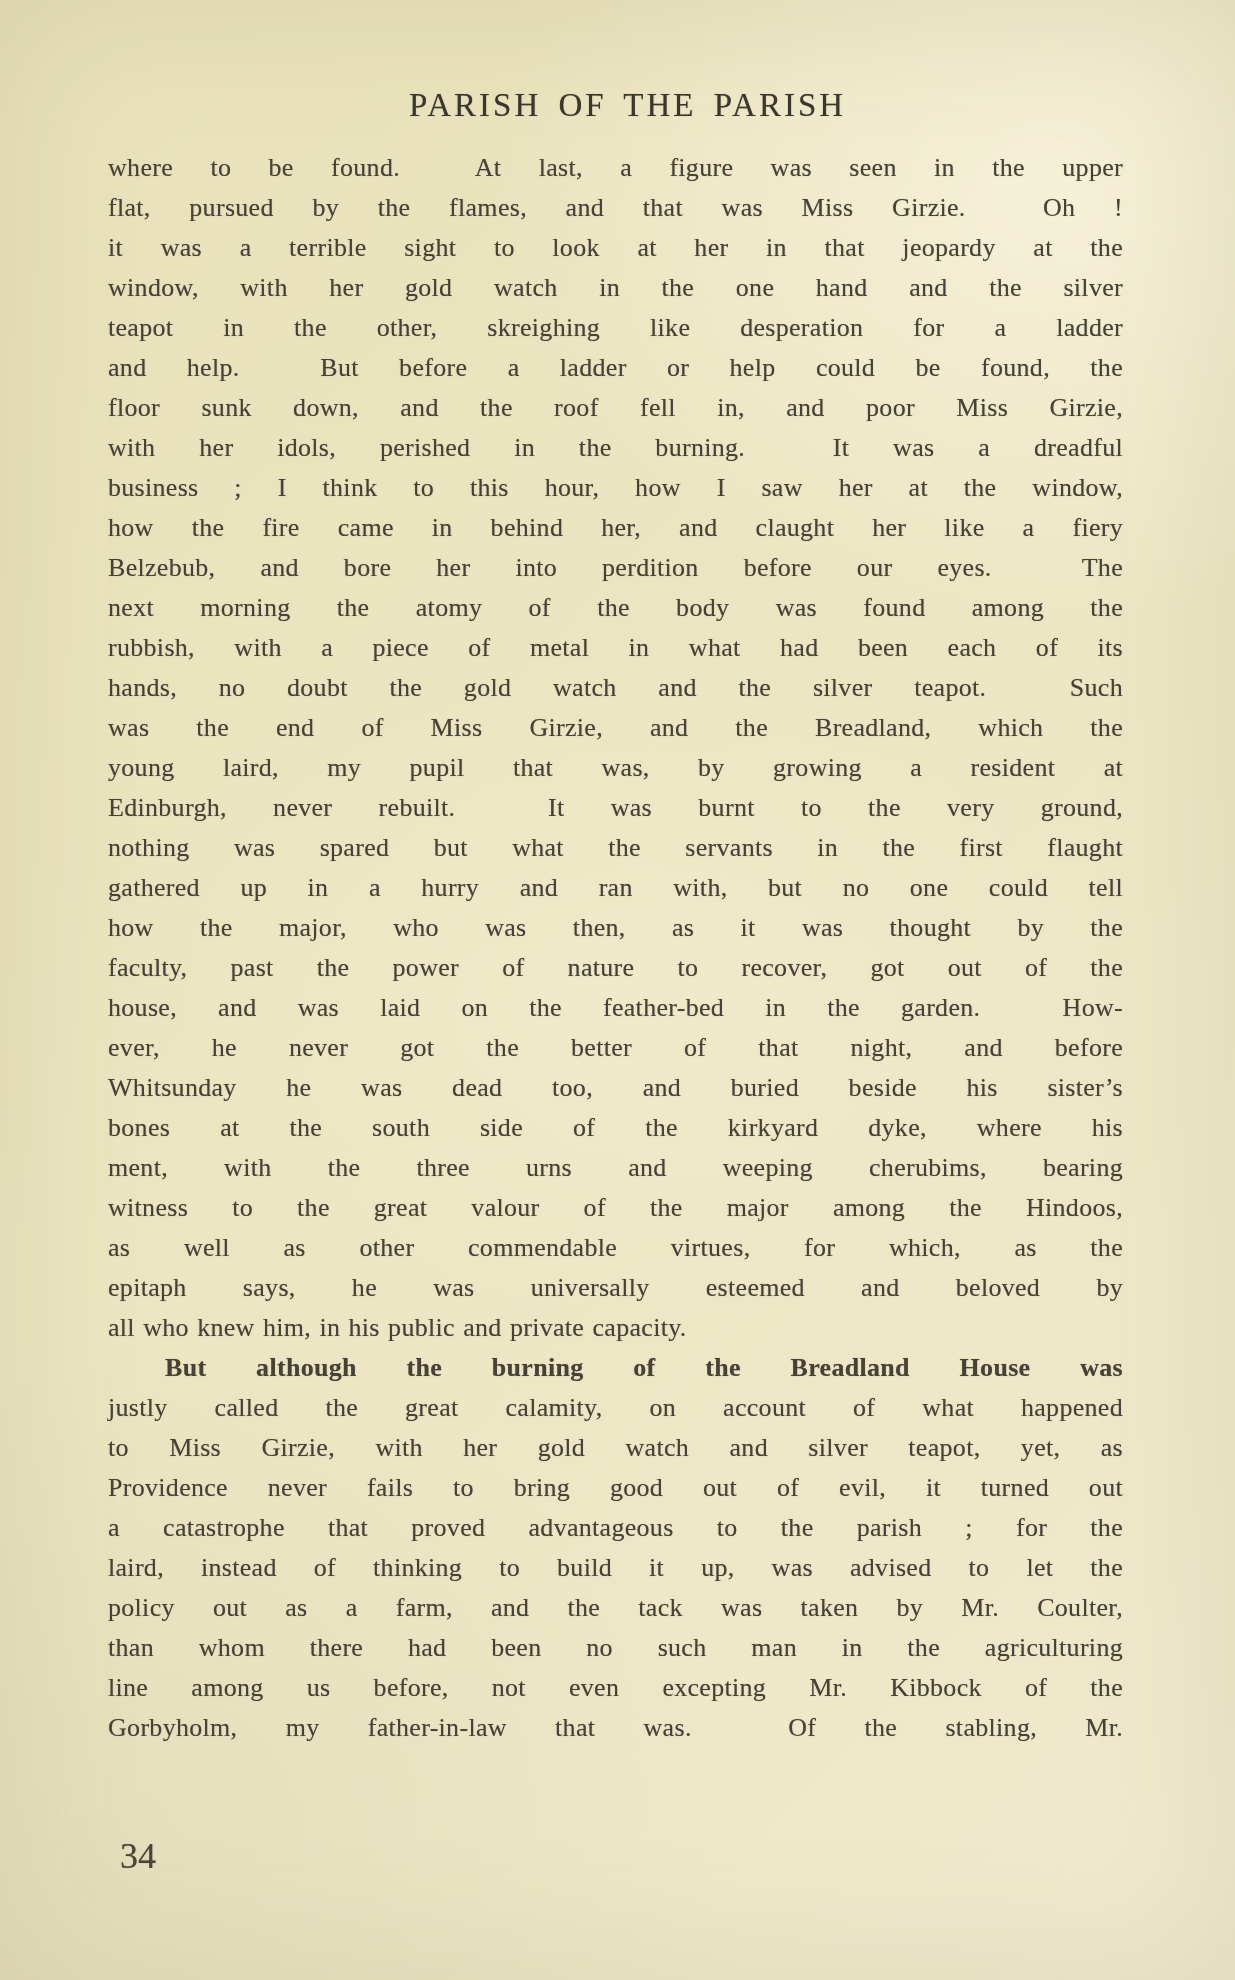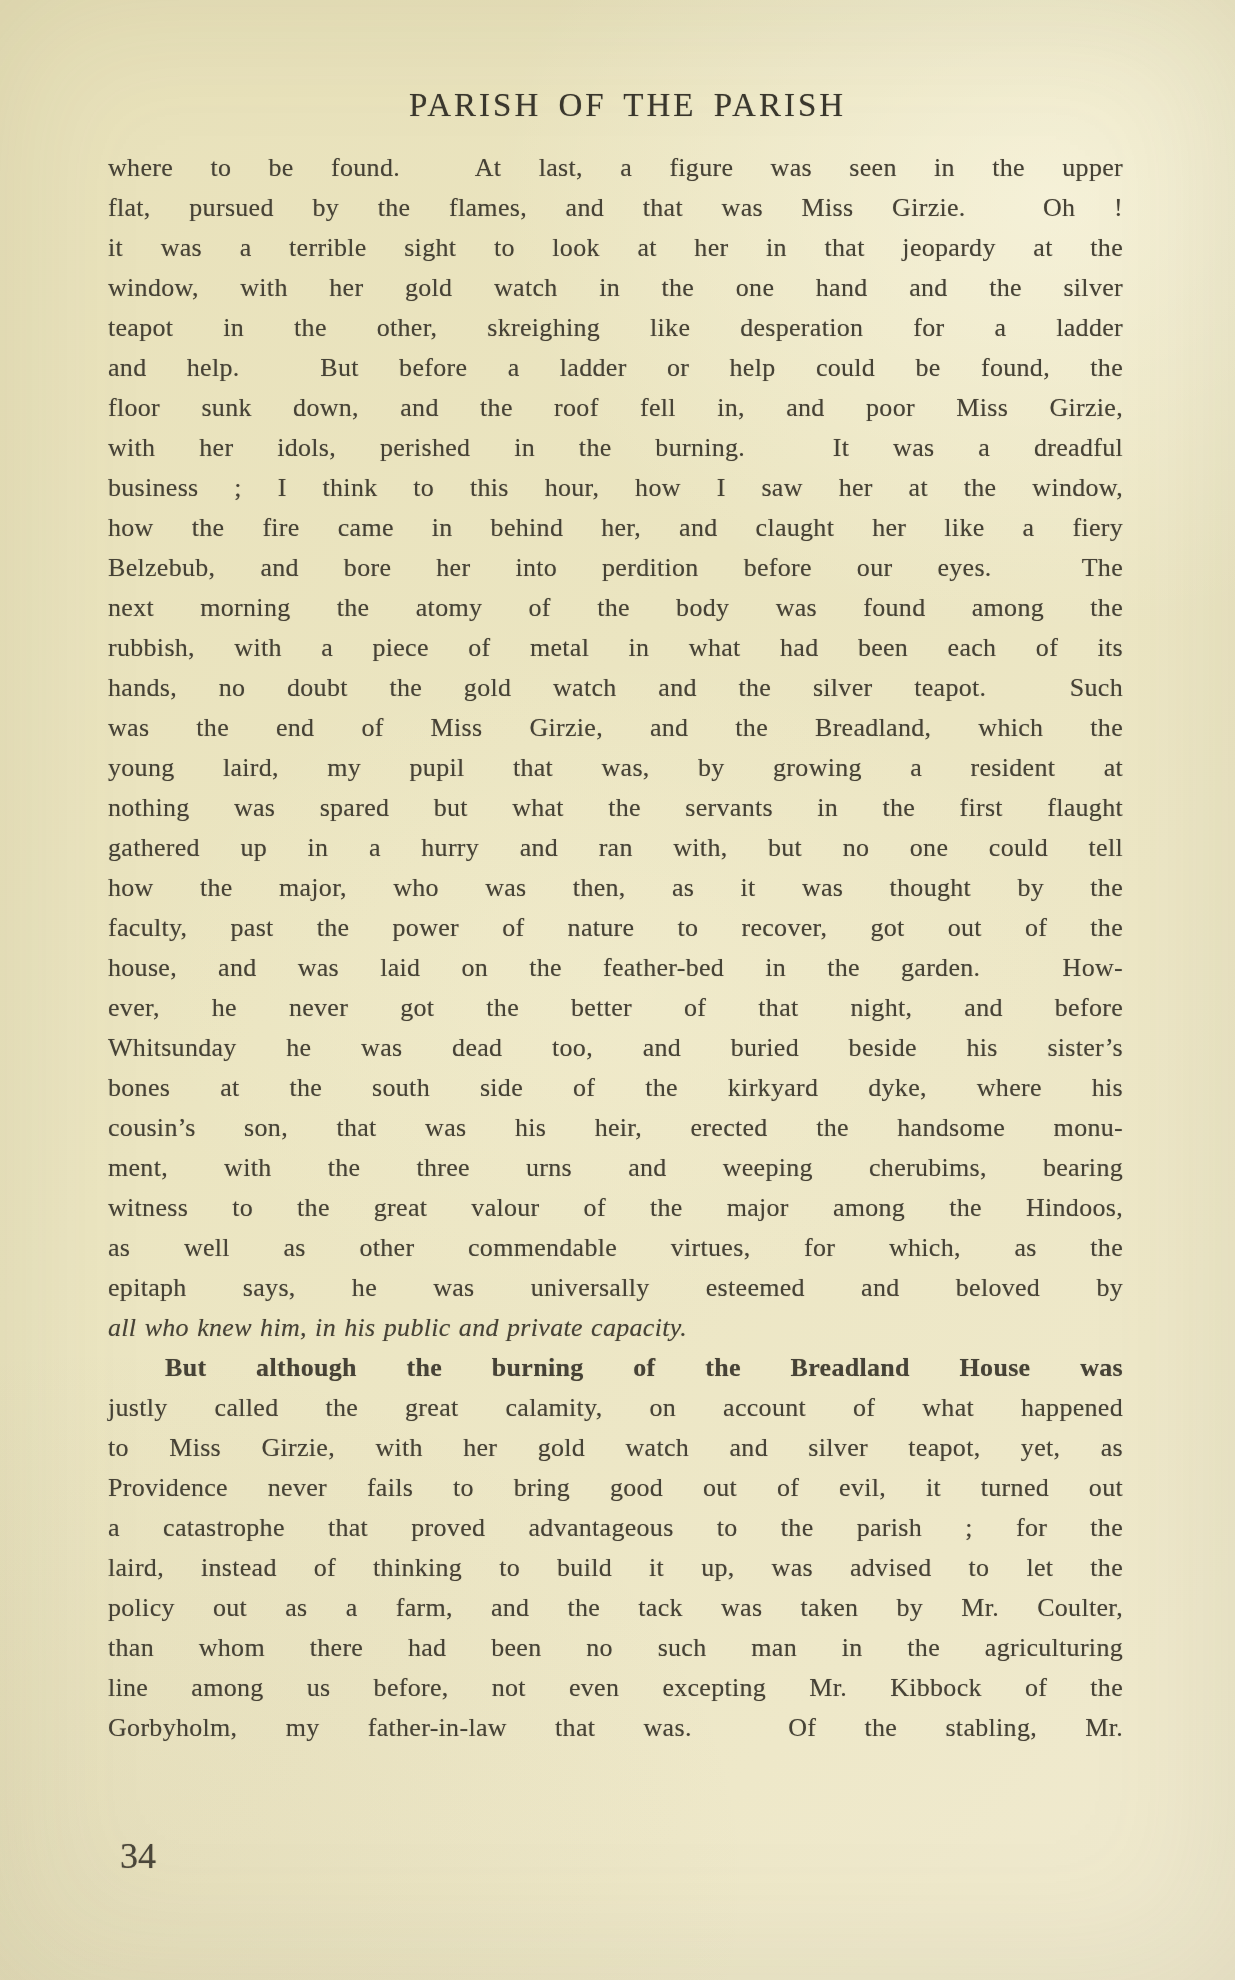--- a/index.html
+++ b/index.html
@@ -49,21 +49,20 @@
   .line {
     text-align: justify;
     text-align-last: justify;
   }
   .line.indent {
     text-indent: 57px;
     font-weight: bold;
   }
   .line.para-end {
     text-align-last: left;
-    font-style: italic;
   }
   .folio {
     position: absolute;
     top: 1836px;
     left: 120px;
     width: 1015px;
     text-align: left;
     font-size: 36px;
     line-height: 40px;
     color: #4a463a;
@@ -86,29 +85,29 @@
       <div class="line">floor sunk down, and the roof fell in, and poor Miss Girzie,</div>
       <div class="line">with her idols, perished in the burning. &nbsp;It was a dreadful</div>
       <div class="line">business ; I think to this hour, how I saw her at the window,</div>
       <div class="line">how the fire came in behind her, and claught her like a fiery</div>
       <div class="line">Belzebub, and bore her into perdition before our eyes. &nbsp;The</div>
       <div class="line">next morning the atomy of the body was found among the</div>
       <div class="line">rubbish, with a piece of metal in what had been each of its</div>
       <div class="line">hands, no doubt the gold watch and the silver teapot. &nbsp;Such</div>
       <div class="line">was the end of Miss Girzie, and the Breadland, which the</div>
       <div class="line">young laird, my pupil that was, by growing a resident at</div>
+      <div class="line">Edinburgh, never rebuilt. &nbsp;It was burnt to the very ground,</div>
       <div class="line">nothing was spared but what the servants in the first flaught</div>
       <div class="line">gathered up in a hurry and ran with, but no one could tell</div>
       <div class="line">how the major, who was then, as it was thought by the</div>
       <div class="line">faculty, past the power of nature to recover, got out of the</div>
       <div class="line">house, and was laid on the feather-bed in the garden. &nbsp;How-</div>
       <div class="line">ever, he never got the better of that night, and before</div>
       <div class="line">Whitsunday he was dead too, and buried beside his sister’s</div>
       <div class="line">bones at the south side of the kirkyard dyke, where his</div>
-      <div class="line">cousin’s son, that was his heir, erected the handsome monu-</div>
       <div class="line">ment, with the three urns and weeping cherubims, bearing</div>
       <div class="line">witness to the great valour of the major among the Hindoos,</div>
       <div class="line">as well as other commendable virtues, for which, as the</div>
       <div class="line">epitaph says, he was universally esteemed and beloved by</div>
       <div class="line para-end">all who knew him, in his public and private capacity.</div>
       <div class="line indent">But although the burning of the Breadland House was</div>
       <div class="line">justly called the great calamity, on account of what happened</div>
       <div class="line">to Miss Girzie, with her gold watch and silver teapot, yet, as</div>
       <div class="line">Providence never fails to bring good out of evil, it turned out</div>
       <div class="line">a catastrophe that proved advantageous to the parish ; for the</div>

